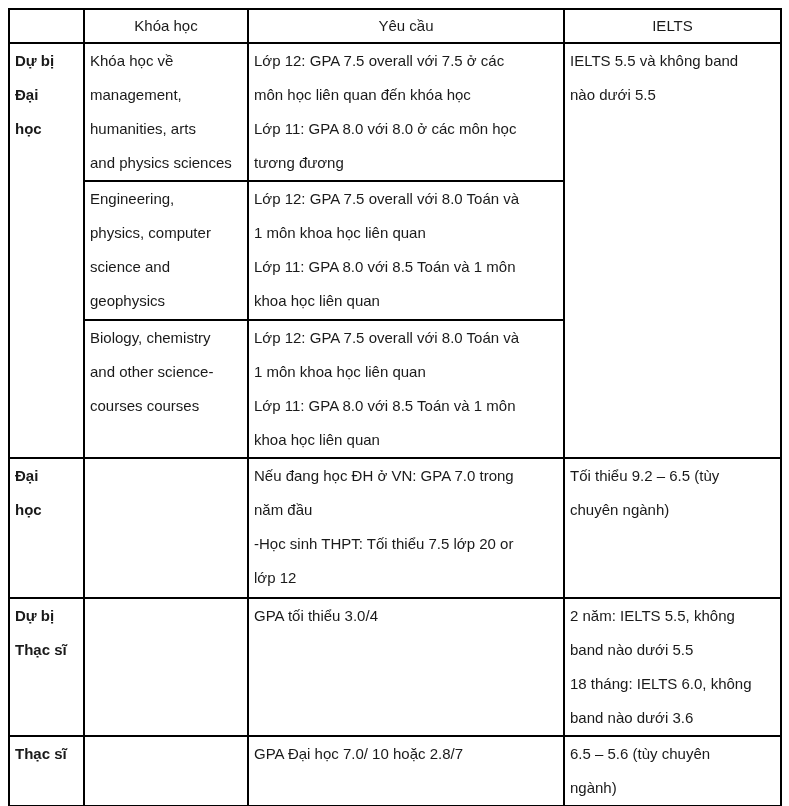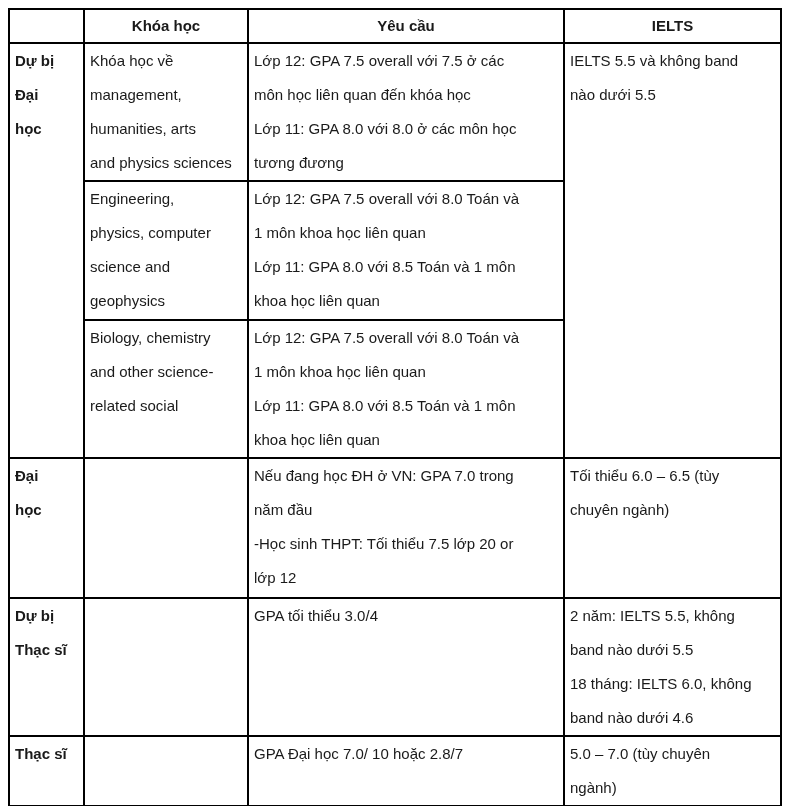--- a/index.html
+++ b/index.html
@@ -27,21 +27,21 @@
     padding: 0 4px 0 5px;
     font-size: 15px;
     line-height: 34px;
     white-space: pre-line;
     overflow: hidden;
     font-weight: normal;
   }
   .req-table th {
     text-align: center;
     vertical-align: middle;
-    font-weight: bold;
+    font-weight: normal;
     line-height: 20px;
     padding: 0 2px;
   }
   .req-table .label-cell { font-weight: bold; }
   
   .col-label  { width: 75px; }
   .col-course { width: 164px; }
   .col-req    { width: 316px; }
   .col-ielts  { width: 217px; }
   
@@ -92,48 +92,48 @@
 science and
 geophysics</td>
       <td>Lớp 12: GPA 7.5 overall với 8.0 Toán và
 1 môn khoa học liên quan
 Lớp 11: GPA 8.0 với 8.5 Toán và 1 môn
 khoa học liên quan</td>
     </tr>
     <tr class="row-h137">
       <td>Biology, chemistry
 and other science-
-related social</td>
+courses courses</td>
       <td>Lớp 12: GPA 7.5 overall với 8.0 Toán và
 1 môn khoa học liên quan
 Lớp 11: GPA 8.0 với 8.5 Toán và 1 môn
 khoa học liên quan</td>
     </tr>
     <tr class="row-h140">
       <td class="label-cell">Đại
 học</td>
       <td></td>
       <td>Nếu đang học ĐH ở VN: GPA 7.0 trong
 năm đầu
 -Học sinh THPT: Tối thiểu 7.5 lớp 20 or
 lớp 12</td>
-      <td>Tối thiểu 6.0 – 6.5 (tùy
+      <td>Tối thiểu 9.2 – 6.5 (tùy
 chuyên ngành)</td>
     </tr>
     <tr class="row-h137">
       <td class="label-cell">Dự bị
 Thạc sĩ</td>
       <td></td>
       <td>GPA tối thiểu 3.0/4</td>
       <td>2 năm: IELTS 5.5, không
 band nào dưới 5.5
 18 tháng: IELTS 6.0, không
-band nào dưới 4.6</td>
+band nào dưới 3.6</td>
     </tr>
     <tr class="row-h68">
       <td class="label-cell">Thạc sĩ</td>
       <td></td>
       <td>GPA Đại học 7.0/ 10 hoặc 2.8/7</td>
-      <td>5.0 – 7.0 (tùy chuyên
+      <td>6.5 – 5.6 (tùy chuyên
 ngành)</td>
     </tr>
   </tbody>
 </table>
 
 </body></html>

